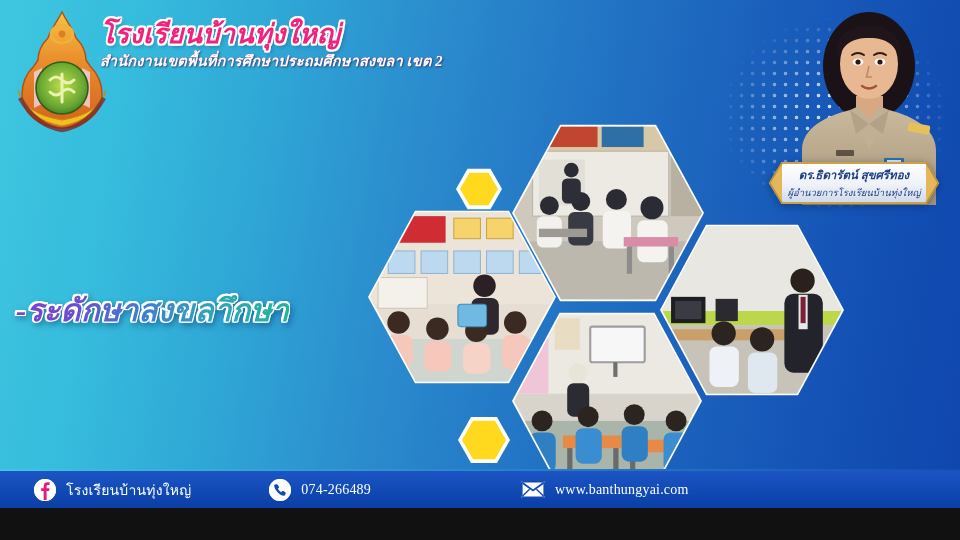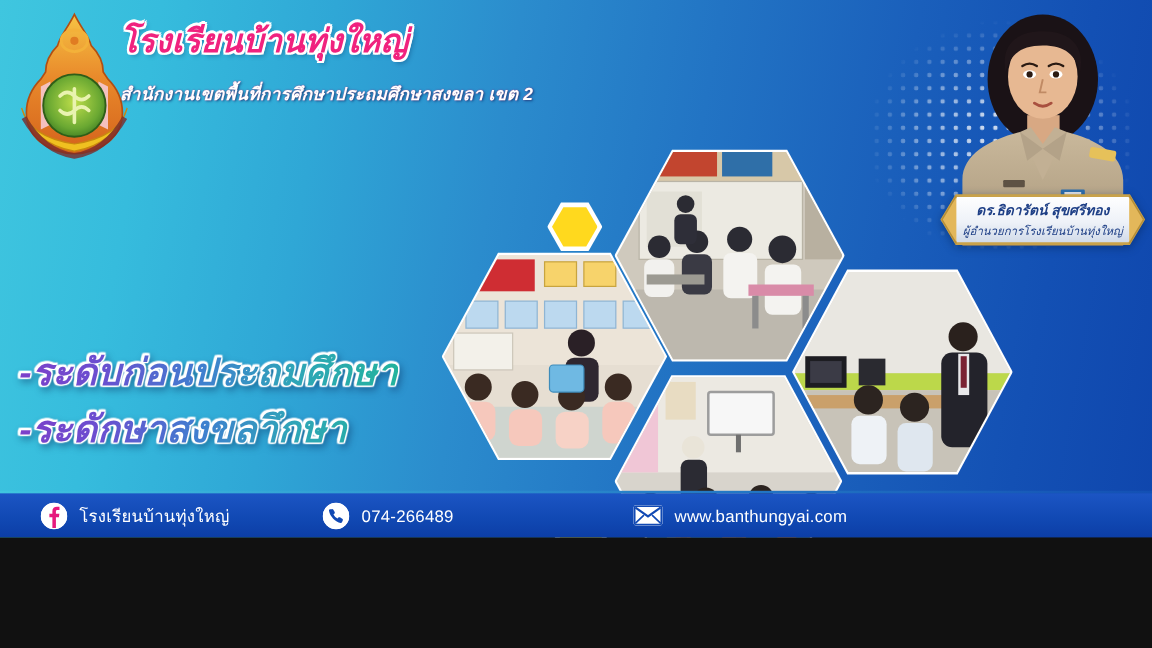--- a/index.html
+++ b/index.html
@@ -1,22 +1,22 @@
 <!DOCTYPE html>
 <html lang="th"><head>
 <meta charset="utf-8">
 <title>Banthungyai School Infographic</title>
 <style>
   html,body{margin:0;padding:0;background:#111;}
   *{box-sizing:border-box;}
   #poster{
     position:relative;
-    width:960px;height:448px;
+    width:960px;height:508px;
     overflow:hidden;
-    font-family:Liberation Sans, sans-serif;
+    font-family:Liberation Serif, serif;
     background:linear-gradient(100deg,#3fc6df 0%,#36bcdd 13%,#2fa7d6 27%,#2b8ccd 42%,#2274c4 58%,#1a5fbb 74%,#1350b4 88%,#0f46ad 100%);
   }
 
   
   .halftone{
     position:absolute;top:-20px;right:-10px;width:300px;height:260px;
     background-image:radial-gradient(circle, rgba(255,255,255,.85) 1.7px, rgba(255,255,255,0) 2.1px);
     background-size:11px 11px;
     -webkit-mask-image:radial-gradient(ellipse 150px 130px at 55% 52%, #000 15%, rgba(0,0,0,.55) 48%, rgba(0,0,0,0) 76%);
     mask-image:radial-gradient(ellipse 150px 130px at 55% 52%, #000 15%, rgba(0,0,0,.55) 48%, rgba(0,0,0,0) 76%);
@@ -29,21 +29,21 @@
   .hdr-title{
     font-size:27px;font-weight:bold;font-style:italic;letter-spacing:.3px;
     color:#f0227e;
     text-shadow:
       -1.6px -1.6px 0 #fff, 1.6px -1.6px 0 #fff, -1.6px 1.6px 0 #fff, 1.6px 1.6px 0 #fff,
       0 -1.8px 0 #fff, 0 1.8px 0 #fff, -1.8px 0 0 #fff, 1.8px 0 0 #fff,
       2px 3px 4px rgba(0,40,90,.45);
     line-height:1.05;white-space:nowrap;
   }
   .hdr-sub{
-    margin-top:18px;
+    margin-top:1px;
     font-size:14.5px;font-weight:bold;font-style:italic;
     color:#fff;
     text-shadow:1px 1px 2px rgba(10,50,110,.75), 0 0 1px #ea3b8c;
     white-space:nowrap;letter-spacing:.2px;
   }
 
   
   .headline{position:absolute;left:24px;top:152px;}
   .h1, .h2{
     font-size:33px;font-weight:bold;font-style:italic;color:#ffffff;
@@ -97,21 +97,21 @@
   }
   .hex-yellow::after{
     content:"";position:absolute;inset:4px;background:#ffd91e;
     -webkit-clip-path:polygon(25% 2%,75% 2%,100% 50%,75% 98%,25% 98%,0% 50%);
     clip-path:polygon(25% 2%,75% 2%,100% 50%,75% 98%,25% 98%,0% 50%);
   }
 
   
   .portrait{position:absolute;right:6px;top:0;width:170px;height:205px;}
   .name-plate{
-    position:absolute;right:5px;top:160px;width:172px;height:46px;
+    position:absolute;right:20px;top:160px;width:172px;height:46px;
     filter:drop-shadow(0 2px 4px rgba(3,28,70,.45));
   }
   .plate-txt{
     position:absolute;inset:0;display:flex;flex-direction:column;
     align-items:center;justify-content:center;gap:1px;
     color:#1e3f86;text-align:center;
   }
   .plate-name{font-size:11.5px;font-weight:bold;font-style:italic;white-space:nowrap;}
   .plate-role{font-size:9.5px;font-style:italic;white-space:nowrap;}
 
@@ -177,21 +177,20 @@
     </svg>
   </div>
 
   <div class="hdr-text">
     <div class="hdr-title">โรงเรียนบ้านทุ่งใหญ่</div>
     <div class="hdr-sub">สำนักงานเขตพื้นที่การศึกษาประถมศึกษาสงขลา เขต 2</div>
   </div>
 
 
   <div class="bullets">
-    <div class="bullet">-ระดับก่อนประถมศึกษา</div>
     <div class="bullet">-ระดักษาสงขลาึกษา</div>
   </div>
 
   <div class="hexcluster">
 
     <div class="hex-yellow" style="left:96px;top:58px;width:46px;height:42px;"></div>
 
     <div class="hex-yellow" style="left:98px;top:306px;width:52px;height:48px;"></div>
 
     <div class="hex" style="left:152px;top:12px;width:192px;height:182px;">

